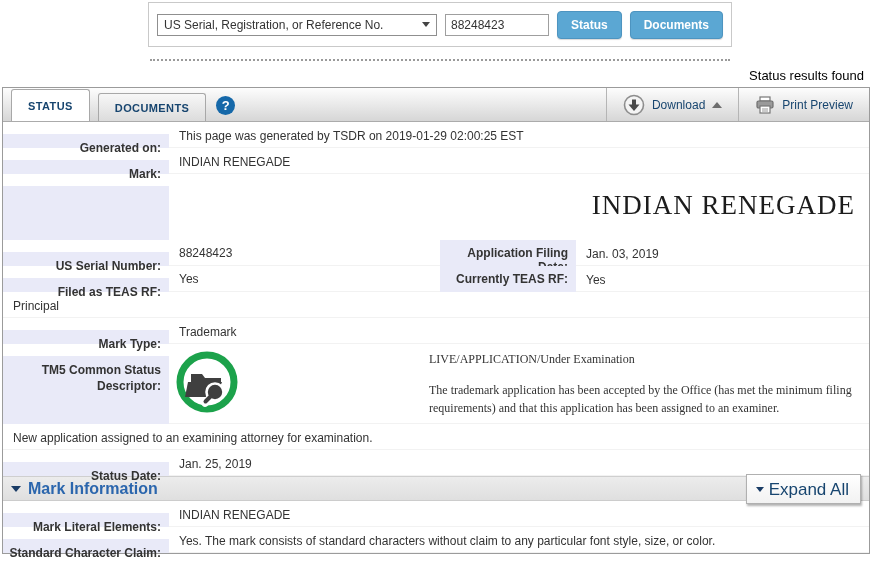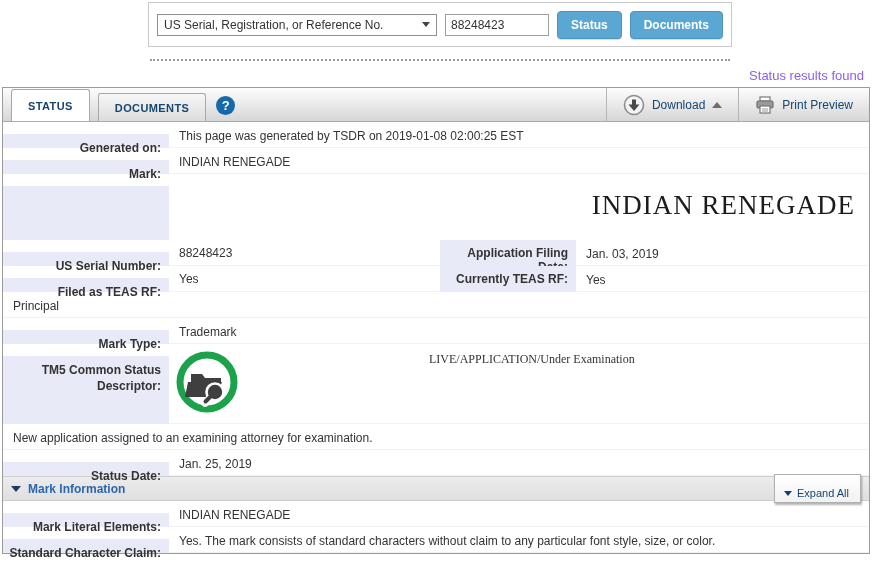--- a/index.html
+++ b/index.html
@@ -33,21 +33,21 @@
     background:#5ba7d3; border:1px solid #4d94c0; border-radius:4px;
     color:#fff; font-weight:bold; font-size:12px;
     padding:6px 13px; cursor:pointer; font-family:"Liberation Sans",sans-serif;
     box-shadow:0 1px 1px rgba(0,0,0,.15);
   }
   .dotted-sep {
     margin:12px 0 0 150px; width:580px; height:0;
     border-bottom:2px dotted #9a9a9a;
   }
   .results-banner {
-    text-align:right; color:#8b5cf6; font-size:13px;
+    text-align:right; color:#000000; font-size:13px;
     padding:7px 8px 4px 7px;
   }
 
   
   .panel {
     margin:0 2px; border:1px solid #9b9b9b; background:#fff;
   }
   .toolbar {
     height:34px; background:linear-gradient(#fdfdfd,#d6d6d6);
     border-bottom:1px solid #ababab;
@@ -104,26 +104,26 @@
   .tm5-status { padding-top:2px; }
   .tm5-desc { margin-top:14px; line-height:1.5; color:#333; }
 
   
   .section-bar {
     height:25px; background:linear-gradient(#ececec,#dfdfdf);
     border-top:1px solid #cfcfcf; border-bottom:1px solid #cccccc;
     display:flex; align-items:center; padding:0 8px; gap:7px;
   }
   .tri-down-navy { width:0; height:0; border-left:5px solid transparent; border-right:5px solid transparent; border-top:6px solid #1a3c66; }
-  .section-title { color:#2b66ad; font-weight:bold; font-size:12px; }
+  .section-title { color:#2b66ad; font-weight:bold; font-size:16px; }
   .expand-btn {
     margin-left:auto; display:flex; align-items:center; gap:5px;
     background:linear-gradient(#ffffff,#f2f2f2);
-    border:1px solid #b0b0b0; padding:12px 11px 3px 9px;
-    font-size:11px; color:#17456f; cursor:pointer;
+    border:1px solid #b0b0b0; padding:5px 11px 3px 9px;
+    font-size:17px; color:#17456f; cursor:pointer;
     box-shadow:1px 2px 2px rgba(0,0,0,.3);
   }
   .expand-btn .tri { width:0; height:0; border-left:4px solid transparent; border-right:4px solid transparent; border-top:5px solid #1a3c66; }
 </style>
 </head>
 <body>
 
 <div class="search-wrap">
   <div class="search-box">
     <div class="fake-select">
@@ -167,21 +167,21 @@
           <line x1="7" y1="13" x2="13" y2="13" stroke="#999" stroke-width="1"></line>
           <line x1="7" y1="15" x2="13" y2="15" stroke="#999" stroke-width="1"></line>
         </svg>
         <span>Print Preview</span>
       </div>
     </div>
   </div>
 
   <div class="r h26">
     <div class="lbl">Generated on:</div>
-    <div class="val">This page was generated by TSDR on 2019-01-08 02:00:25 EST</div>
+    <div class="val">This page was generated by TSDR on 2019-01-29 02:00:25 EST</div>
   </div>
 
   <div class="r h26">
     <div class="lbl">Mark:</div>
     <div class="val">INDIAN RENEGADE</div>
   </div>
 
   <div class="r mark-display-row">
     <div class="lbl"></div>
     <div class="mark-display">INDIAN RENEGADE</div>
@@ -216,20 +216,21 @@
       <svg width="64" height="64" viewBox="0 0 64 64">
         <circle cx="32" cy="32" r="27" fill="#fff" stroke="#1ca24b" stroke-width="7"></circle>
         <path d="M16 24 L27 24 L30 28 L46 28 L46 32 L16 32 Z" fill="#3f3f3f"></path>
         <path d="M13 32 L47 32 L41 47 L10 47 Z" fill="#3f3f3f"></path>
         <line x1="36" y1="47" x2="30" y2="53" stroke="#fff" stroke-width="7.5" stroke-linecap="round"></line>
         <circle cx="40" cy="42" r="8.5" fill="#3f3f3f" stroke="#fff" stroke-width="2.6"></circle>
         <line x1="35.5" y1="46.5" x2="30.5" y2="51.5" stroke="#3f3f3f" stroke-width="4" stroke-linecap="round"></line>
       </svg>
       <div class="tm5-text">
         <div class="tm5-status">LIVE/APPLICATION/Under Examination</div>
+        <div class="tm5-desc">The trademark application has been accepted by the Office (has met the minimum filing requirements) and that this application has been assigned to an examiner.</div>
       </div>
     </div>
   </div>
 
   <div class="r h26">
     <div class="val">New application assigned to an examining attorney for examination.</div>
   </div>
 
   <div class="r h26">
     <div class="lbl">Status Date:</div>

